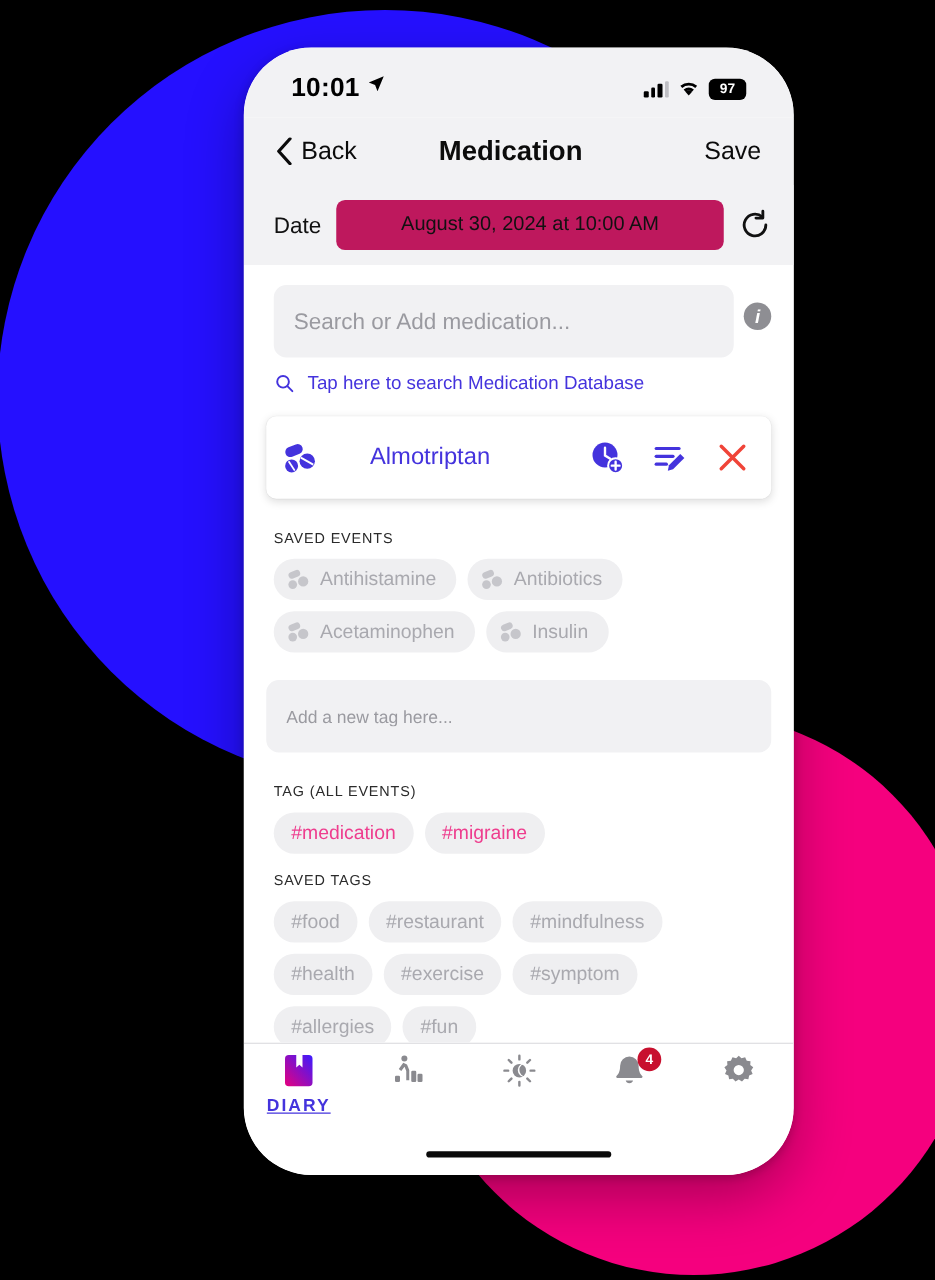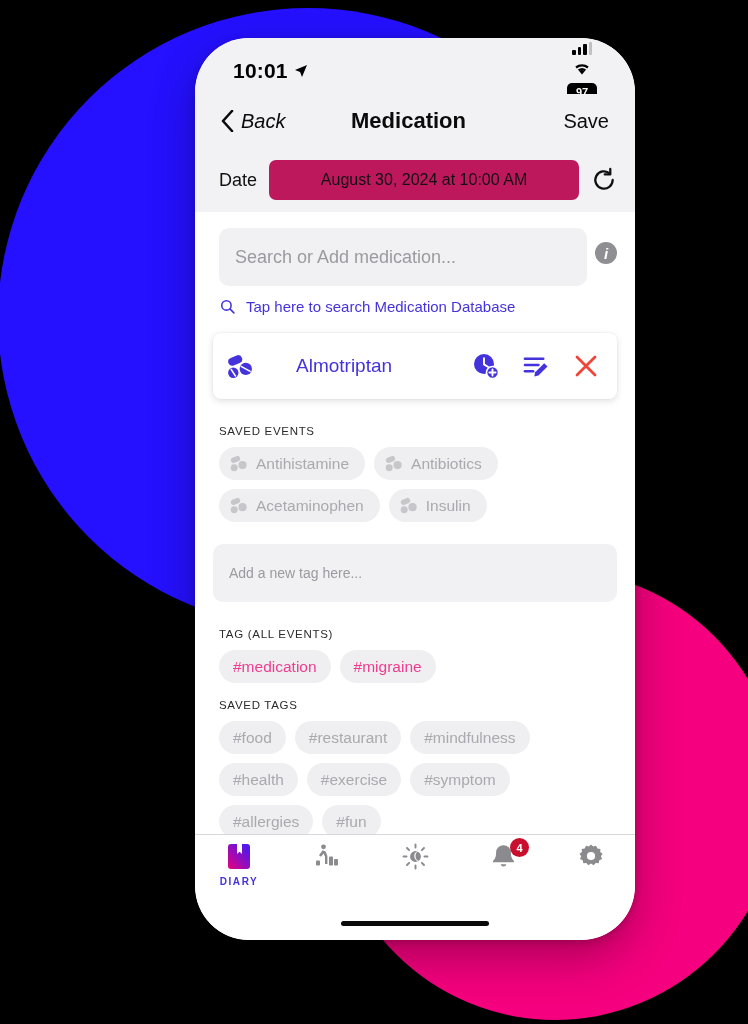--- a/index.html
+++ b/index.html
@@ -27,42 +27,42 @@
     display: flex; flex-direction: column;
   }
   #screen { position: relative; flex: 1; display: flex; flex-direction: column; overflow: hidden; border-radius: 54px; }
 
   
   #status-bar {
     height: 56px; background: #F2F2F4;
     display: flex; align-items: center; justify-content: space-between;
     padding: 10px 38px 0 38px; flex: none;
   }
-  #status-left { display: flex; align-items: center; gap: 5px; }
+  #status-left { display: flex; align-items: flex-start; gap: 5px; }
   #clock { font-size: 21px; font-weight: 700; color: #000; letter-spacing: .2px; }
   .loc-arrow { width: 16px; height: 16px; }
-  #status-right { display: flex; align-items: center; gap: 7px; flex-direction: column; }
+  #status-right { display: flex; align-items: center; gap: 7px; }
   .sig { display: flex; align-items: flex-end; gap: 2px; height: 13px; }
   .sig i { width: 3.5px; background: #000; border-radius: 1px; display: block; }
   .sig i:nth-child(1){height:5px} .sig i:nth-child(2){height:8px}
   .sig i:nth-child(3){height:11px} .sig i:nth-child(4){height:13px;background:#BFBFC4}
   .batt {
     min-width: 30px; height: 17px; background: #000; border-radius: 5px;
     color: #fff; font-size: 11px; font-weight: 700;
     display: flex; align-items: center; justify-content: center; padding: 0 4px;
   }
 
   
   #nav-bar {
     height: 54px; background: #F2F2F4; flex: none;
     display: flex; align-items: center; padding: 0 26px;
     position: relative;
   }
   #back-btn { display: flex; align-items: center; gap: 7px; cursor: pointer; }
-  #back-btn .lbl { font-size: 20px; color: #0b0b0b; font-style: italic; }
+  #back-btn .lbl { font-size: 20px; color: #0b0b0b; }
   #nav-title {
     position: absolute; left: 0; right: 13px; text-align: center;
     font-size: 22px; font-weight: 700; color: #0b0b0b; pointer-events: none;
   }
   #save-btn { margin-left: auto; font-size: 20px; color: #0b0b0b; cursor: pointer; z-index: 2; }
 
   
   #content { flex: 1; background: #fff; overflow: hidden; position: relative; }
 
   .date-row {
@@ -123,21 +123,21 @@
   .block-gap-lg { height: 26px; }
   .block-gap-md { height: 16px; }
 
   
   #tab-bar {
     flex: none; height: 72px; background: #fff;
     border-top: 1px solid #D8D8DC;
     display: flex; align-items: flex-start; padding-top: 8px;
   }
   .tab { flex: 1; display: flex; flex-direction: column; align-items: center; gap: 5px; cursor: pointer; position: relative; }
-  .tab .t-lbl { font-size: 10px; font-weight: 700; letter-spacing: 1.6px; color: #4433DD; }
+  .tab .t-lbl { font-size: 14px; font-weight: 700; letter-spacing: 1.6px; color: #4433DD; text-decoration: underline; }
   .badge {
     position: absolute; top: -5px; left: 50%; margin-left: 7px;
     min-width: 19px; height: 19px; border-radius: 10px; background: #C8102E;
     color: #fff; font-size: 11px; font-weight: 700;
     display: flex; align-items: center; justify-content: center; padding: 0 5px;
   }
   #home-bar-wrap { flex: none; height: 34px; background: #fff; display: flex; align-items: center; justify-content: center; }
   #home-bar { width: 148px; height: 5px; border-radius: 3px; background: #0a0a0a; }
 </style>
 </head>

